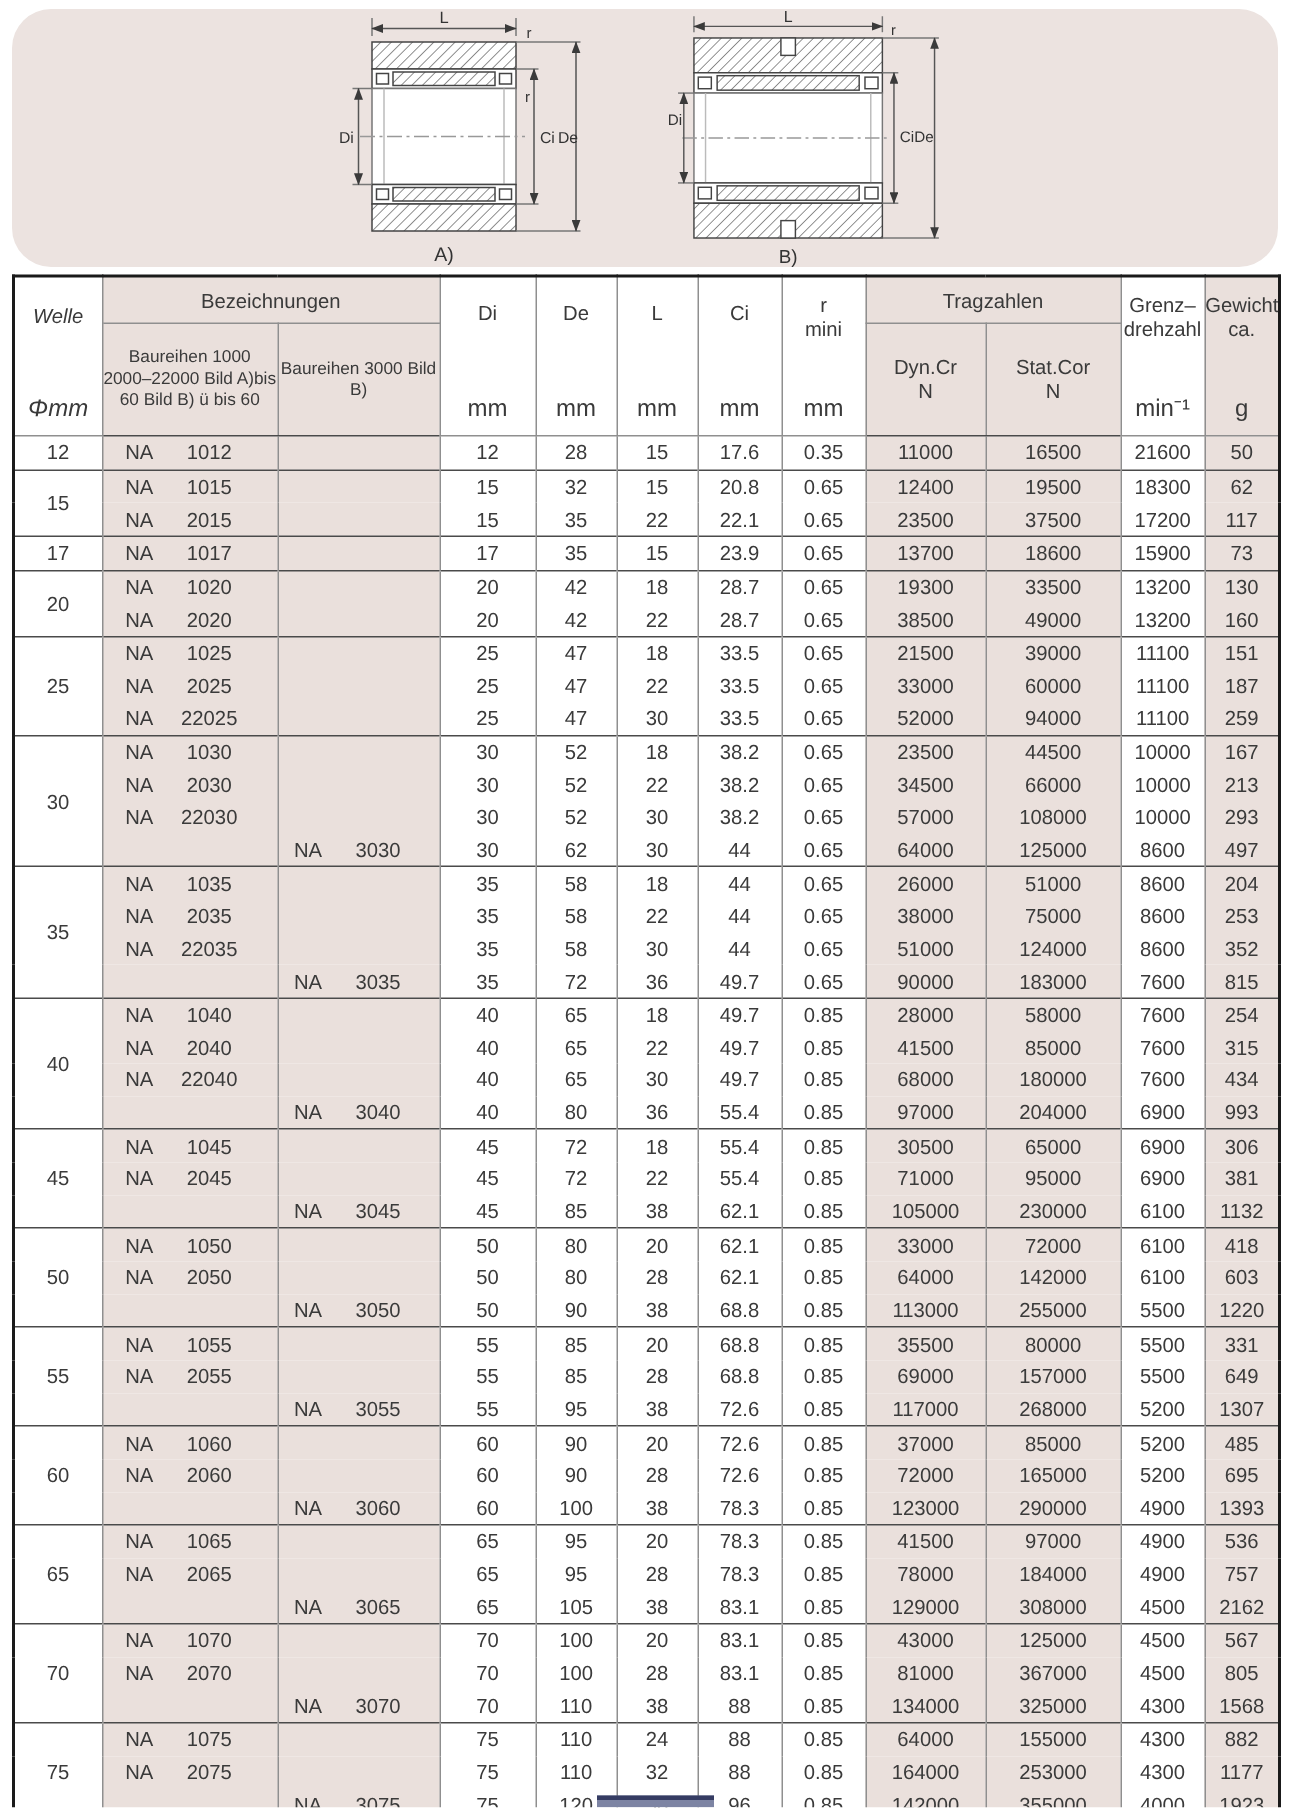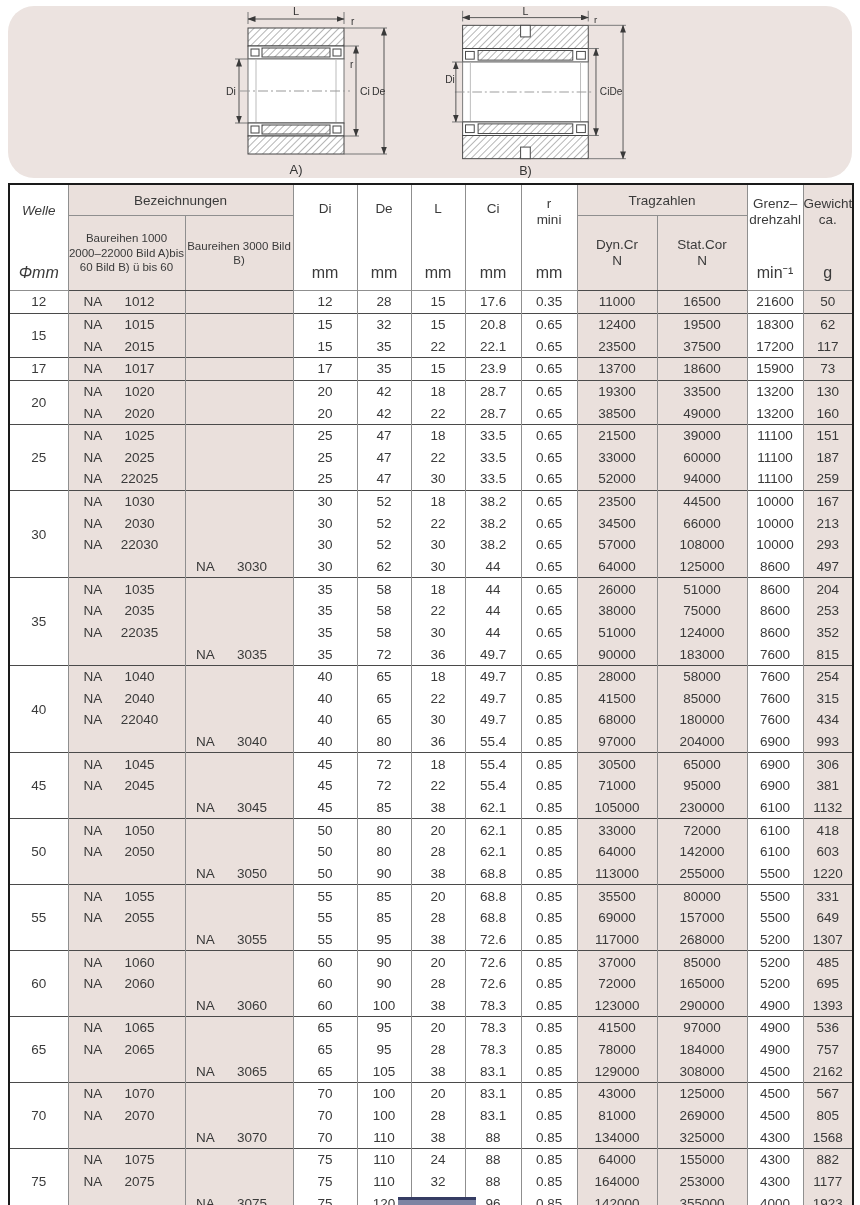--- a/index.html
+++ b/index.html
@@ -946,21 +946,21 @@
               <span class="dn">2070</span>
             </span>
           </td>
           <td class="shade c-desig"></td>
           <td>70</td>
           <td>100</td>
           <td>28</td>
           <td>83.1</td>
           <td>0.85</td>
           <td class="shade">81000</td>
-          <td class="shade">269000</td>
+          <td class="shade">367000</td>
           <td>4500</td>
           <td class="shade">805</td>
         </tr>
         <tr>
           <td class="shade c-desig"></td>
           <td class="shade c-desig">
             <span class="desig">
               <span class="dp">NA</span>
               <span class="dn">3070</span>
             </span>

